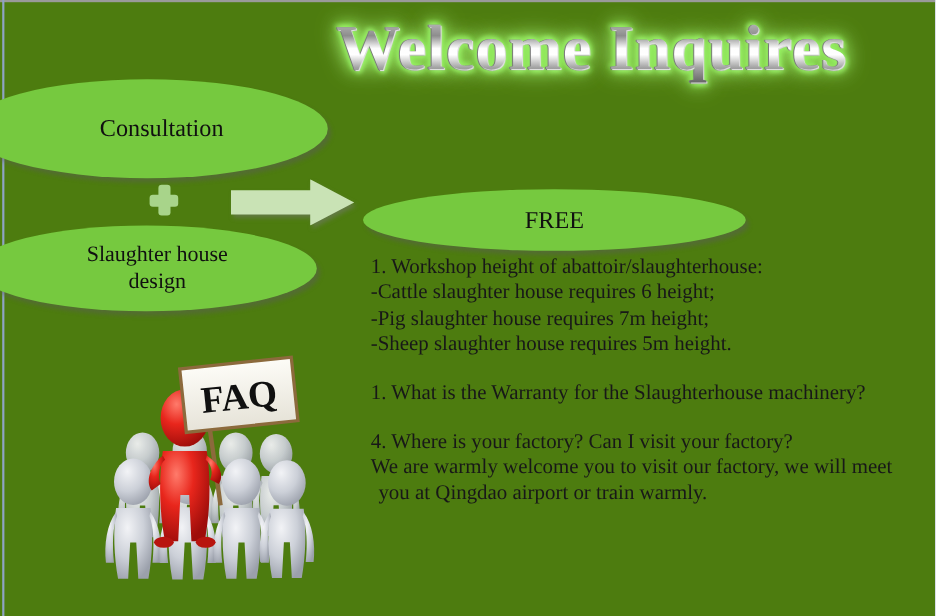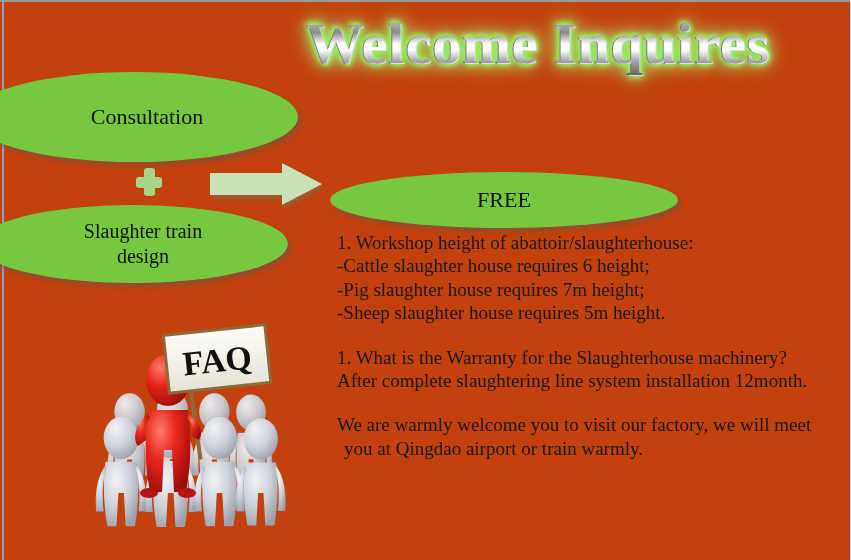--- a/index.html
+++ b/index.html
@@ -5,21 +5,21 @@
 <style>
   html, body {
     margin: 0;
     padding: 0;
     background: #ffffff;
   }
   #page {
     position: relative;
     width: 851px;
     height: 560px;
-    background: #c2410c;
+    background: #4d7c0f;
     overflow: hidden;
     font-family: "Liberation Serif", "DejaVu Serif", serif;
   }
   
   .edge-left {
     position: absolute;
     left: 2px; top: 0;
     width: 2px; height: 560px;
     background: #8ea3c4;
   }
@@ -181,21 +181,21 @@
     <span class="ell-label">Consultation</span>
   </div>
 
   <div class="plus">
     <i class="h"></i>
       <i class="v"></i>
   </div>
 
   <div class="ellipse" id="ellipse-design">
     <span class="ell-label">
-      <span>Slaughter  train</span><br>
+      <span>Slaughter  house</span><br>
       <span>design</span>
     </span>
   </div>
 
   <svg class="arrow" viewBox="0 0 112 42">
     <polygon points="0,10 72,10 72,0 112,21 72,42 72,32 0,32" fill="#c9e3b5"></polygon>
   </svg>
 
   <div class="ellipse" id="ellipse-free">
     <span class="ell-label">FREE</span>
@@ -264,23 +264,23 @@
       <div class="faq-line">-Cattle slaughter house requires 6 height;</div>
       <div class="faq-line">-Pig slaughter house requires 7m height;</div>
       <div class="faq-line">-Sheep slaughter house requires 5m height.</div>
     </div>
 
     <div class="faq-block">
     </div>
 
     <div class="faq-block">
       <div class="faq-line">1. What is the Warranty for the Slaughterhouse machinery?</div>
-      <div class="faq-line">After complete slaughtering line system installation  12month.</div>
-    </div>
-
-    <div class="faq-block">
+    </div>
+
+    <div class="faq-block">
+      <div class="faq-line">4. Where is your factory? Can I visit your factory?</div>
       <div class="faq-line">We are warmly welcome you to visit our factory, we will meet</div>
       <div class="faq-line indent"> you at Qingdao airport or train warmly.</div>
     </div>
 
   </div>
 
 </div>
 
 </body></html>

